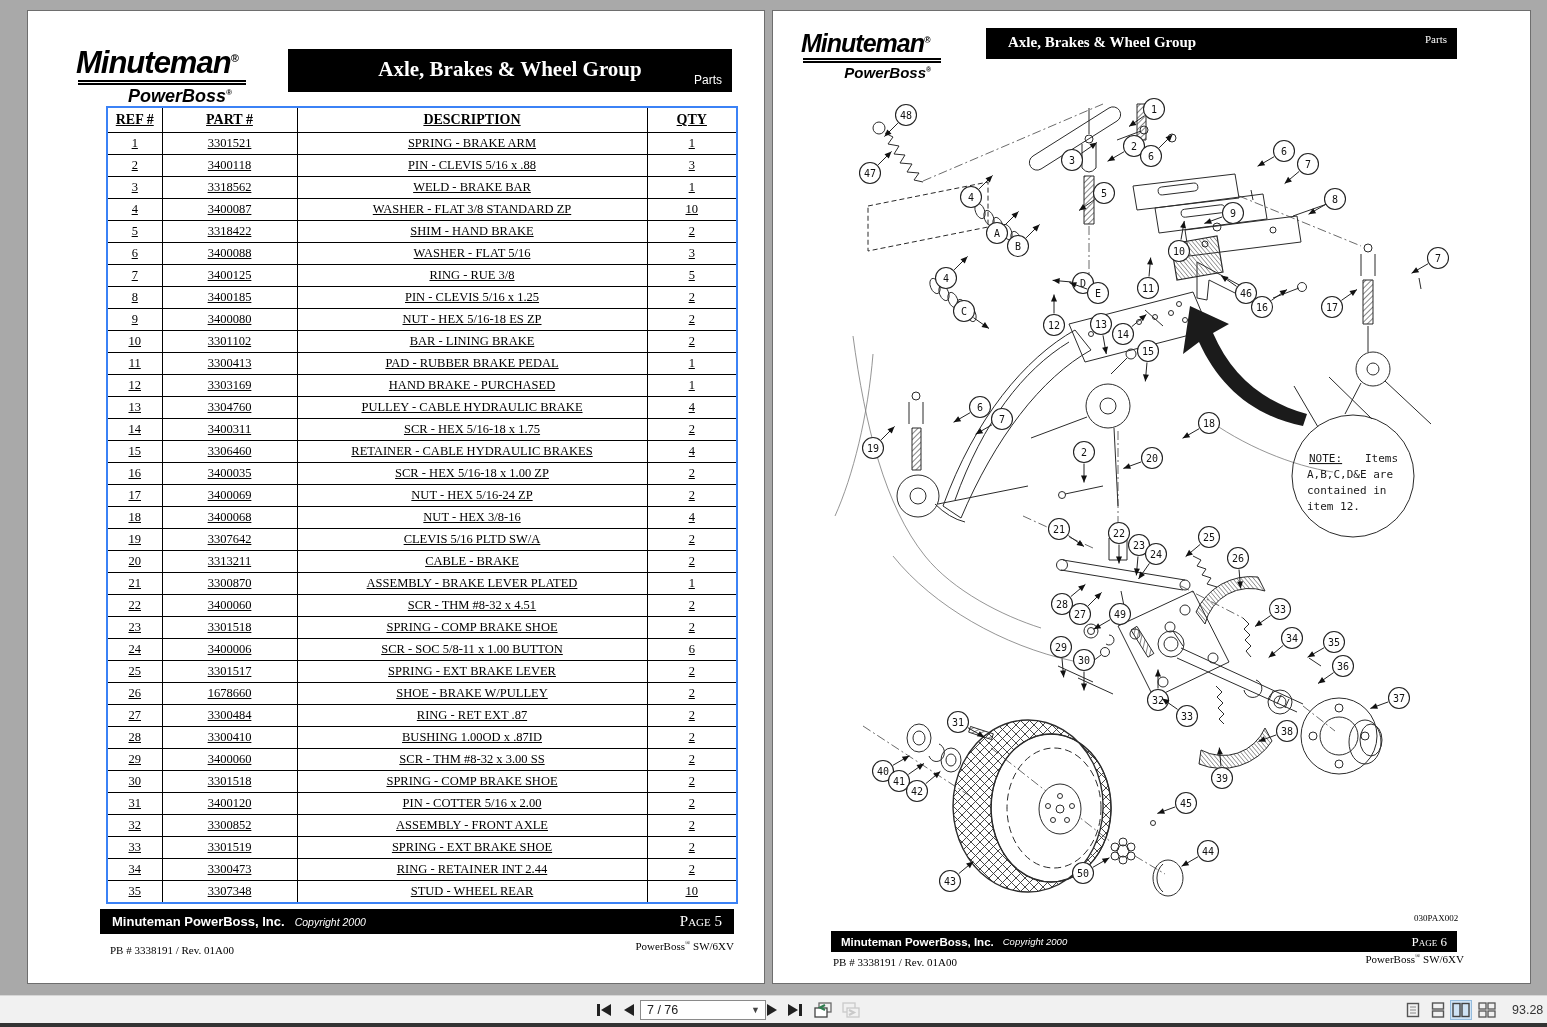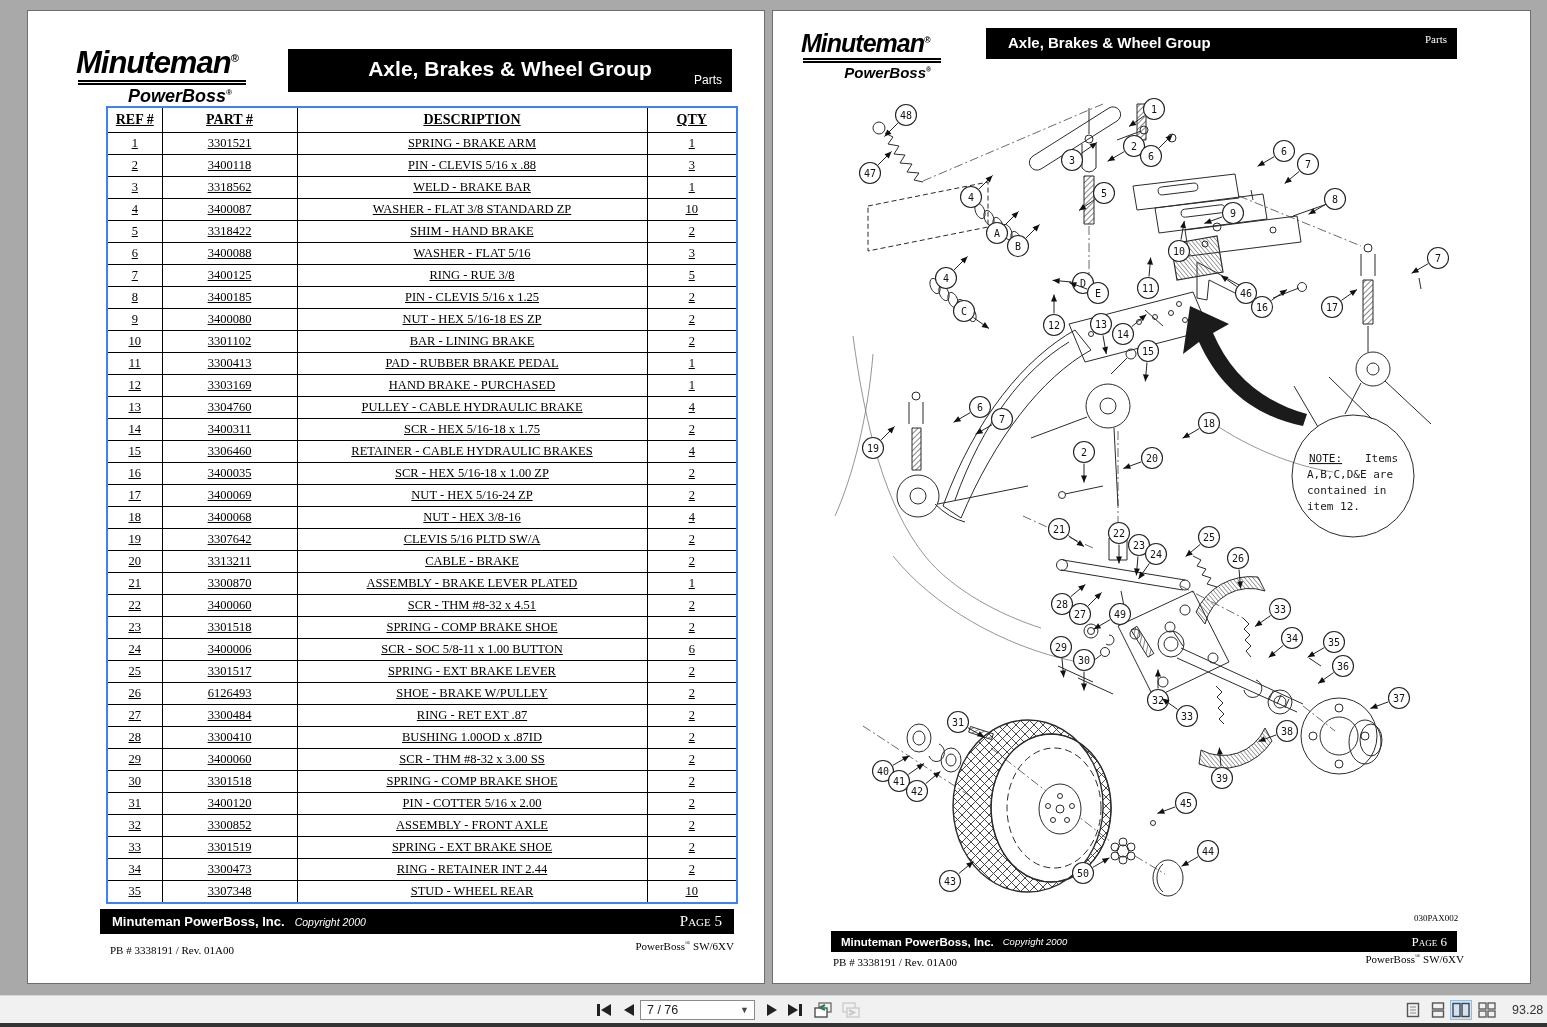--- a/index.html
+++ b/index.html
@@ -19,21 +19,21 @@
   .logo{position:absolute;color:#000;}
   .logo .l1{font-family:"Liberation Sans",sans-serif;font-weight:bold;font-style:italic;letter-spacing:-1px;line-height:1;}
   .logo .l1 sup{font-size:35%;vertical-align:super;}
   .logo .stripes{height:2px;background:#000;margin:2px 0 1px 2px;}
   .logo .stripes2{height:2px;background:#000;margin:0 0 2px 2px;}
   .logo .l2{font-family:"Liberation Sans",sans-serif;font-weight:bold;font-style:italic;text-align:right;line-height:1;}
   .logo .l2 sup{font-size:45%;}
 
   
   .titlebar{position:absolute;background:#000;color:#fff;box-sizing:border-box;}
-  .titlebar .ttl{font-family:Liberation Sans, sans-serif;font-weight:bold;}
+  .titlebar .ttl{font-family:Liberation Serif, serif;font-weight:bold;}
   .titlebar .corner{position:absolute;font-family:"Liberation Sans",sans-serif;}
 
   
   #parts-table{
     position:absolute;left:78px;top:95px;width:630px;
     border-collapse:collapse;table-layout:fixed;
     font-family:"Liberation Serif",serif;color:#000;
   }
   #parts-table th,#parts-table td{
     border:1px solid #000;padding:0 6px;height:21px;
@@ -60,21 +60,21 @@
   .noteTxt{font-family:"DejaVu Sans Mono",monospace;font-size:11px;fill:#1a1a1a;}
 
   
   #toolbar{
     position:absolute;left:0;top:995px;width:1547px;height:28px;
     background:#f1f1f1;border-top:1px solid #d6d6d6;
   }
   #toolbar-bottom{position:absolute;left:0;top:1023px;width:1547px;height:4px;background:#333;}
   .tbtn{position:absolute;top:3px;width:22px;height:22px;display:flex;align-items:center;justify-content:center;cursor:pointer;}
   #page-box{
-    position:absolute;left:640px;top:4px;width:115px;height:20px;background:#fff;
+    position:absolute;left:640px;top:4px;width:126px;height:20px;background:#fff;
     border:1px solid #8a8a8a;box-sizing:border-box;display:flex;align-items:center;
     font-size:12.5px;color:#222;padding-left:6px;
   }
   #page-box .caret{margin-left:auto;margin-right:5px;font-size:9px;color:#444;}
   .vicon{position:absolute;top:4px;width:22px;height:20px;display:flex;align-items:center;justify-content:center;}
   .vicon.sel{background:#cfe3f5;border:1px solid #93bbdd;box-sizing:border-box;}
   #zoom-val{position:absolute;left:1512px;top:7px;font-size:12.5px;color:#333;text-align:center;}
 </style>
 </head>
 <body>
@@ -254,21 +254,21 @@
           <td class="c">6</td>
         </tr>
         <tr>
           <td class="c">25</td>
           <td class="c">3301517</td>
           <td class="l">SPRING - EXT BRAKE LEVER</td>
           <td class="c">2</td>
         </tr>
         <tr>
           <td class="c">26</td>
-          <td class="c">6126493</td>
+          <td class="c">1678660</td>
           <td class="l">SHOE - BRAKE W/PULLEY</td>
           <td class="c">2</td>
         </tr>
         <tr>
           <td class="c">27</td>
           <td class="c">3300484</td>
           <td class="l">RING - RET EXT .87</td>
           <td class="c">2</td>
         </tr>
         <tr>

